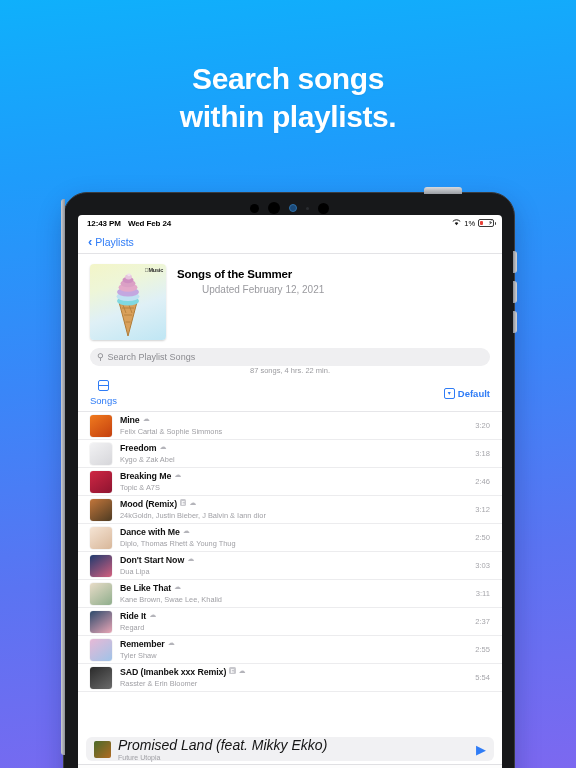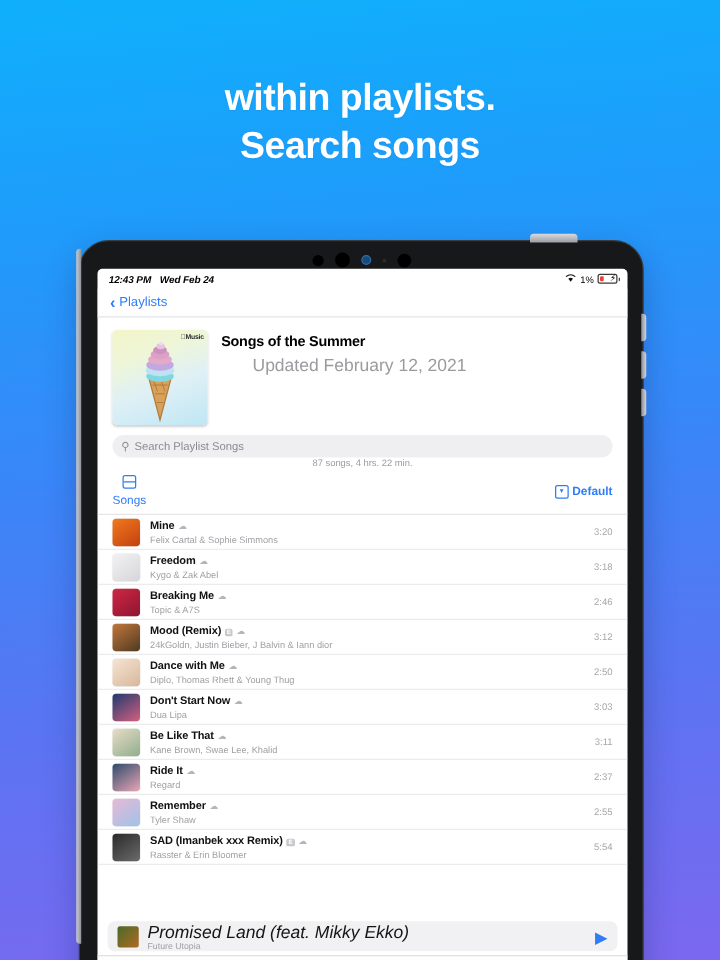--- a/index.html
+++ b/index.html
@@ -54,21 +54,21 @@
     position:absolute;left:14px;top:22px;width:424px;height:576px;
     background:#ffffff;border-radius:4px;overflow:hidden;
     display:flex;flex-direction:column;
   }
 
   
   .statusbar{
     height:16px;flex:none;display:flex;align-items:center;
     padding:0 9px;font-size:8px;color:#000;font-weight:600;
   }
-  .sb-left{display:flex;gap:7px;align-items:flex-end;letter-spacing:-0.1px;font-style:italic;}
+  .sb-left{display:flex;gap:7px;align-items:flex-end;letter-spacing:-0.1px;}
   .sb-right{margin-left:auto;display:flex;align-items:center;gap:3px;font-weight:500;}
   .wifi-ic{display:inline-block;}
   .batt{
     width:16px;height:8px;border:1px solid #3a3a3a;border-radius:2px;
     position:relative;box-sizing:border-box;padding:1px;
   }
   .batt:after{content:"";position:absolute;right:-3px;top:2px;width:1.5px;height:3px;background:#3a3a3a;border-radius:0 1px 1px 0;}
   .batt i{display:block;height:100%;width:22%;background:#e8433a;border-radius:1px;}
   .bolt{font-size:7px;color:#000;margin-left:-9px;position:relative;z-index:2;}
 
@@ -84,21 +84,21 @@
   .pl-head{display:flex;padding:10px 12px 8px 12px;gap:11px;}
   .art{
     width:76px;height:76px;border-radius:4px;flex:none;position:relative;overflow:hidden;
     background:linear-gradient(160deg,#f3f5c8 0%,#eef6d8 28%,#dff0f6 58%,#bfe6f4 100%);
     box-shadow:0 1px 2px rgba(0,0,0,.18);
   }
   .am-badge{position:absolute;right:3px;top:3px;font-size:5.5px;color:#2b2b2b;font-weight:600;letter-spacing:-.2px;}
   .cone{position:absolute;left:50%;transform:translateX(-50%);bottom:2px;width:44px;height:66px;}
   .pl-meta{padding-top:4px;}
   .pl-title{font-size:11.5px;font-weight:bold;color:#000;letter-spacing:-.2px;}
-  .pl-sub{font-size:14px;color:#9a9a9f;margin-top:4px;padding-left:25px;}
+  .pl-sub{font-size:10px;color:#9a9a9f;margin-top:4px;padding-left:25px;}
 
   
   .search-wrap{padding:0 12px;}
   .searchbar{
     height:18px;background:#efeff1;border-radius:9px;display:flex;align-items:center;
     gap:4px;padding:0 7px;
   }
   .search-ic{font-size:9px;color:#8b8b90;}
   .search-ph{font-size:9px;color:#8b8b90;}
   .count{text-align:center;font-size:7.5px;color:#9b9b9f;padding:0 0 5px;}
@@ -119,21 +119,21 @@
     display:flex;align-items:center;justify-content:center;font-size:6px;line-height:1;flex:none;
   }
   .sect-label{display:flex;align-items:center;gap:4px;flex-direction:column;}
 
   
   .list{flex:1;overflow:hidden;}
   .row{display:flex;align-items:center;padding:3px 12px;gap:8px;height:28px;box-sizing:border-box;
         border-bottom:1px solid #ececee;}
   .row .thumb{width:22px;height:22px;border-radius:3px;flex:none;box-shadow:0 0 0 .5px rgba(0,0,0,.08);}
   .row .txt{flex:1;min-width:0;}
-  .row .t1{font-size:8.8px;font-weight:bold;color:#111;display:flex;align-items:flex-end;gap:3px;letter-spacing:-.1px;}
+  .row .t1{font-size:8.8px;font-weight:bold;color:#111;display:flex;align-items:flex-start;gap:3px;letter-spacing:-.1px;}
   .row .t2{font-size:7.4px;color:#a0a0a5;margin-top:1.5px;white-space:nowrap;overflow:hidden;text-overflow:ellipsis;}
   .cloud{font-size:7px;color:#b4b4ba;}
   .expl{
     font-size:5px;background:#c8c8cd;color:#fff;border-radius:1.5px;padding:0 1.5px;
     display:inline-flex;align-items:center;height:6.5px;font-weight:bold;
   }
   .dur{font-size:7.6px;color:#a6a6ab;flex:none;}
 
   
   .nowplaying{
@@ -148,22 +148,22 @@
   
   .tabbar{
     height:26px;flex:none;border-top:1px solid #e0e0e3;background:#fdfdfd;
     display:flex;align-items:center;justify-content:space-around;padding:0 6px;
   }
 </style>
 </head>
 <body>
 
 <div class="headline">
+  <div>Search songs</div>
   <div>within playlists.</div>
-  <div>Search songs</div>
 </div>
 
 <div class="device">
   <div class="top-nub"></div>
   <div class="btn-rim rim1"></div>
   <div class="btn-rim rim2"></div>
   <div class="btn-rim rim3"></div>
 
   <div class="bezel-cams">
     <div class="cam a"></div>

